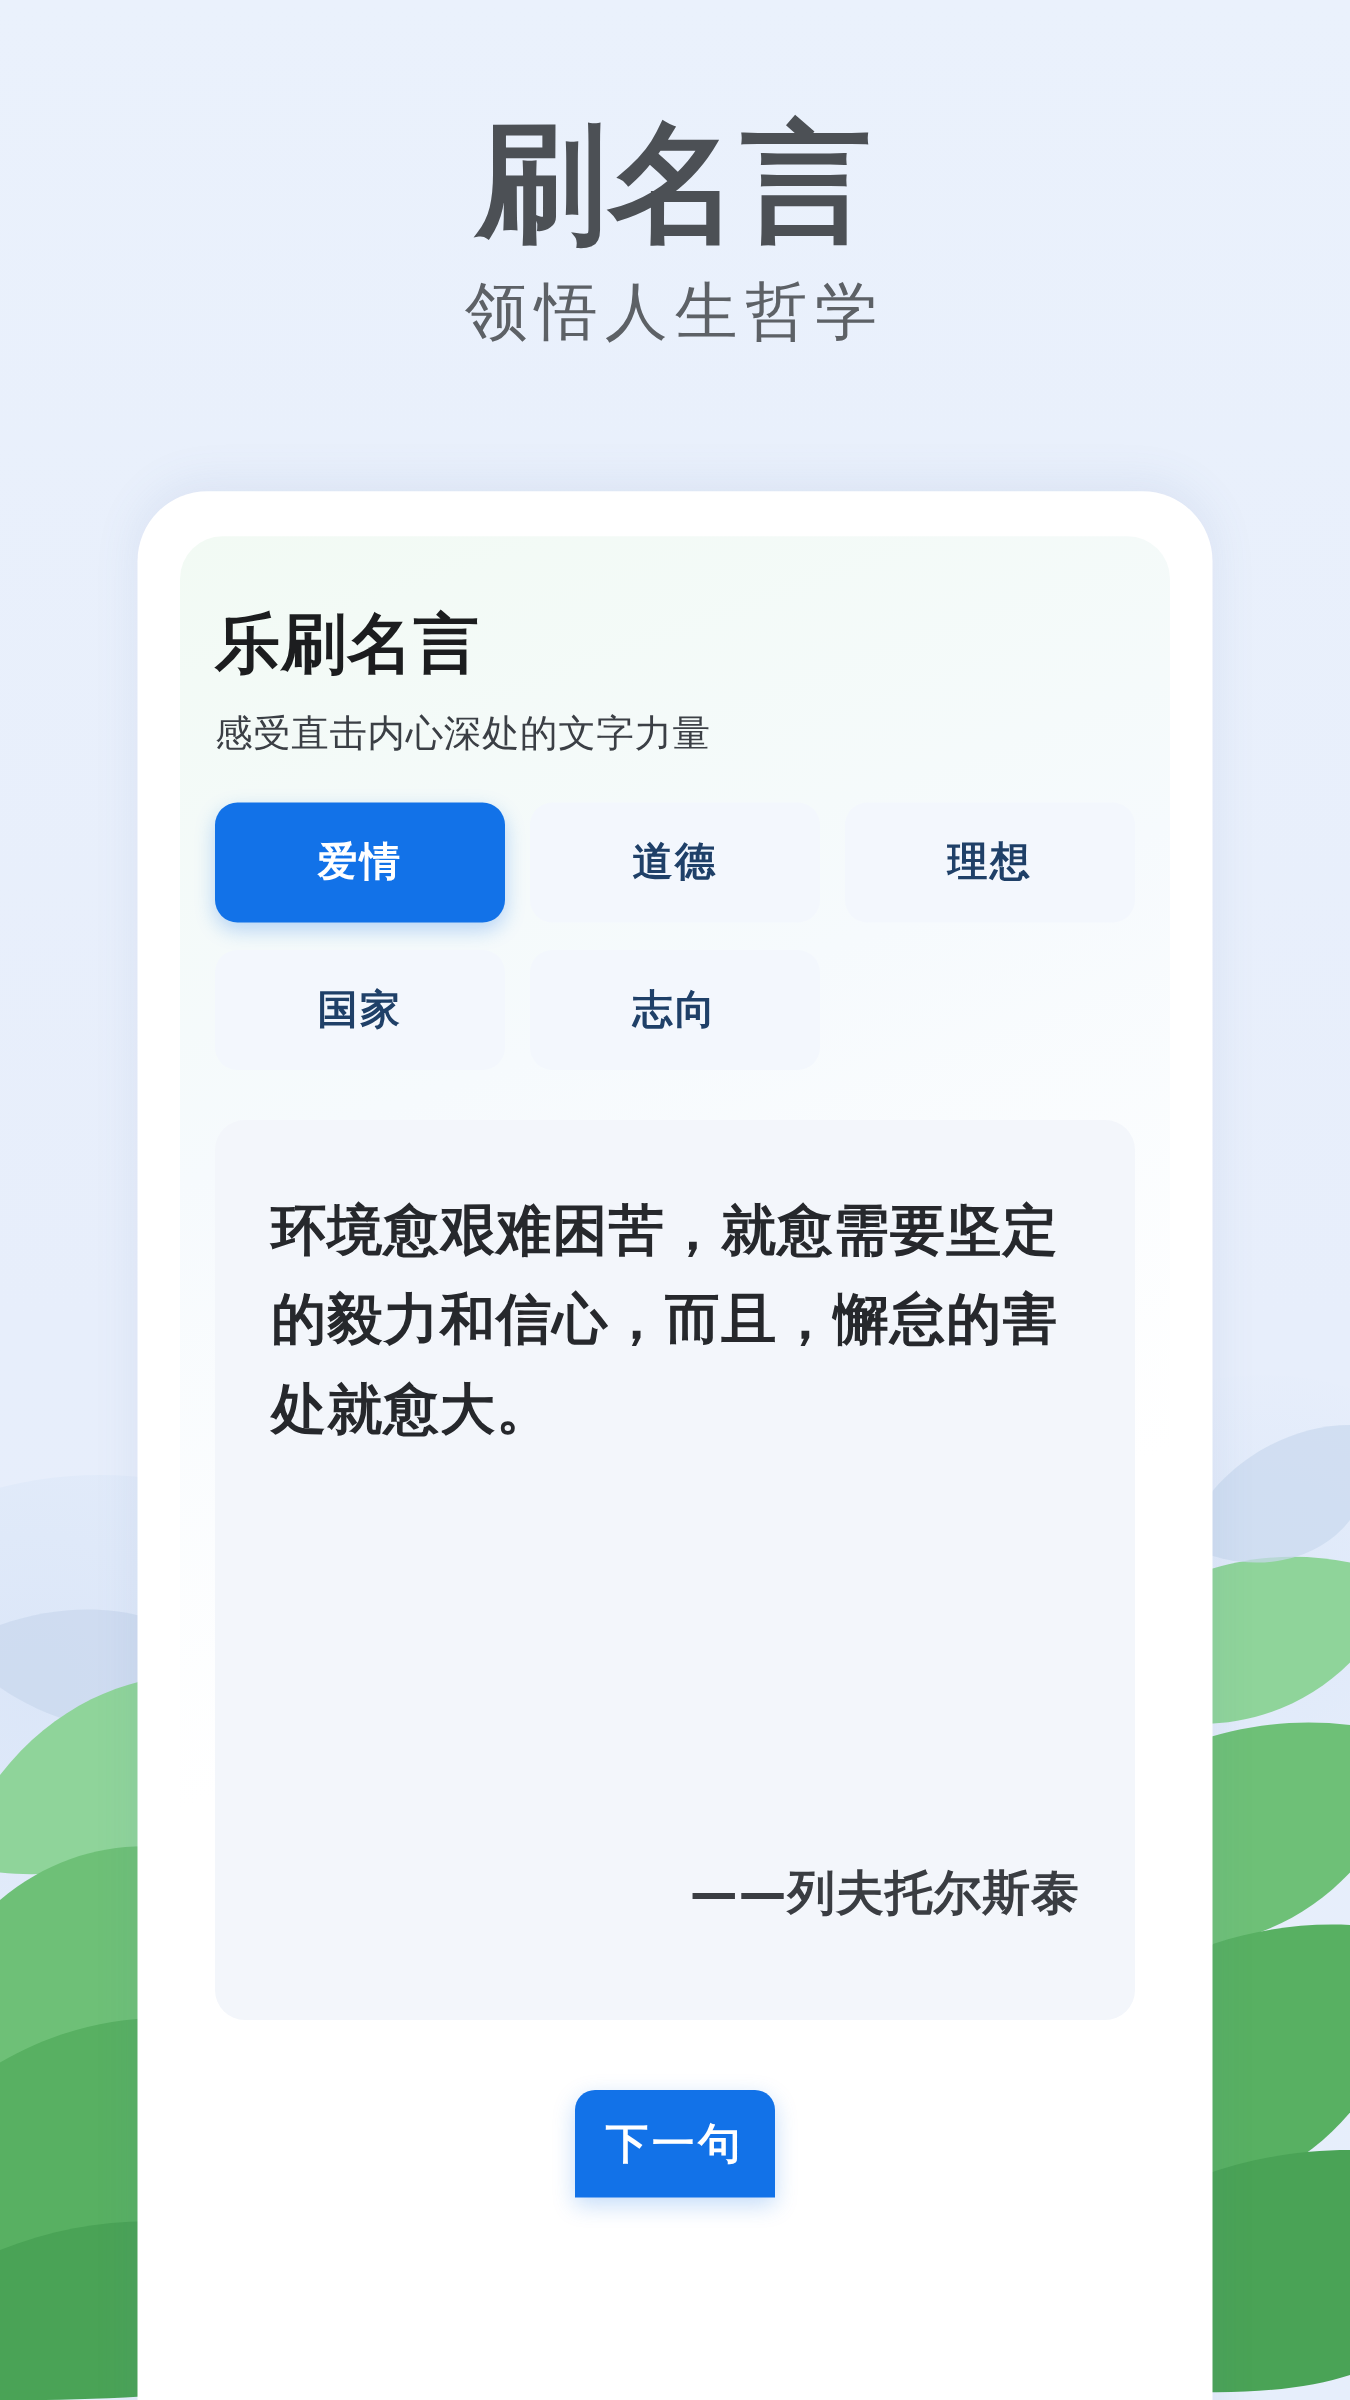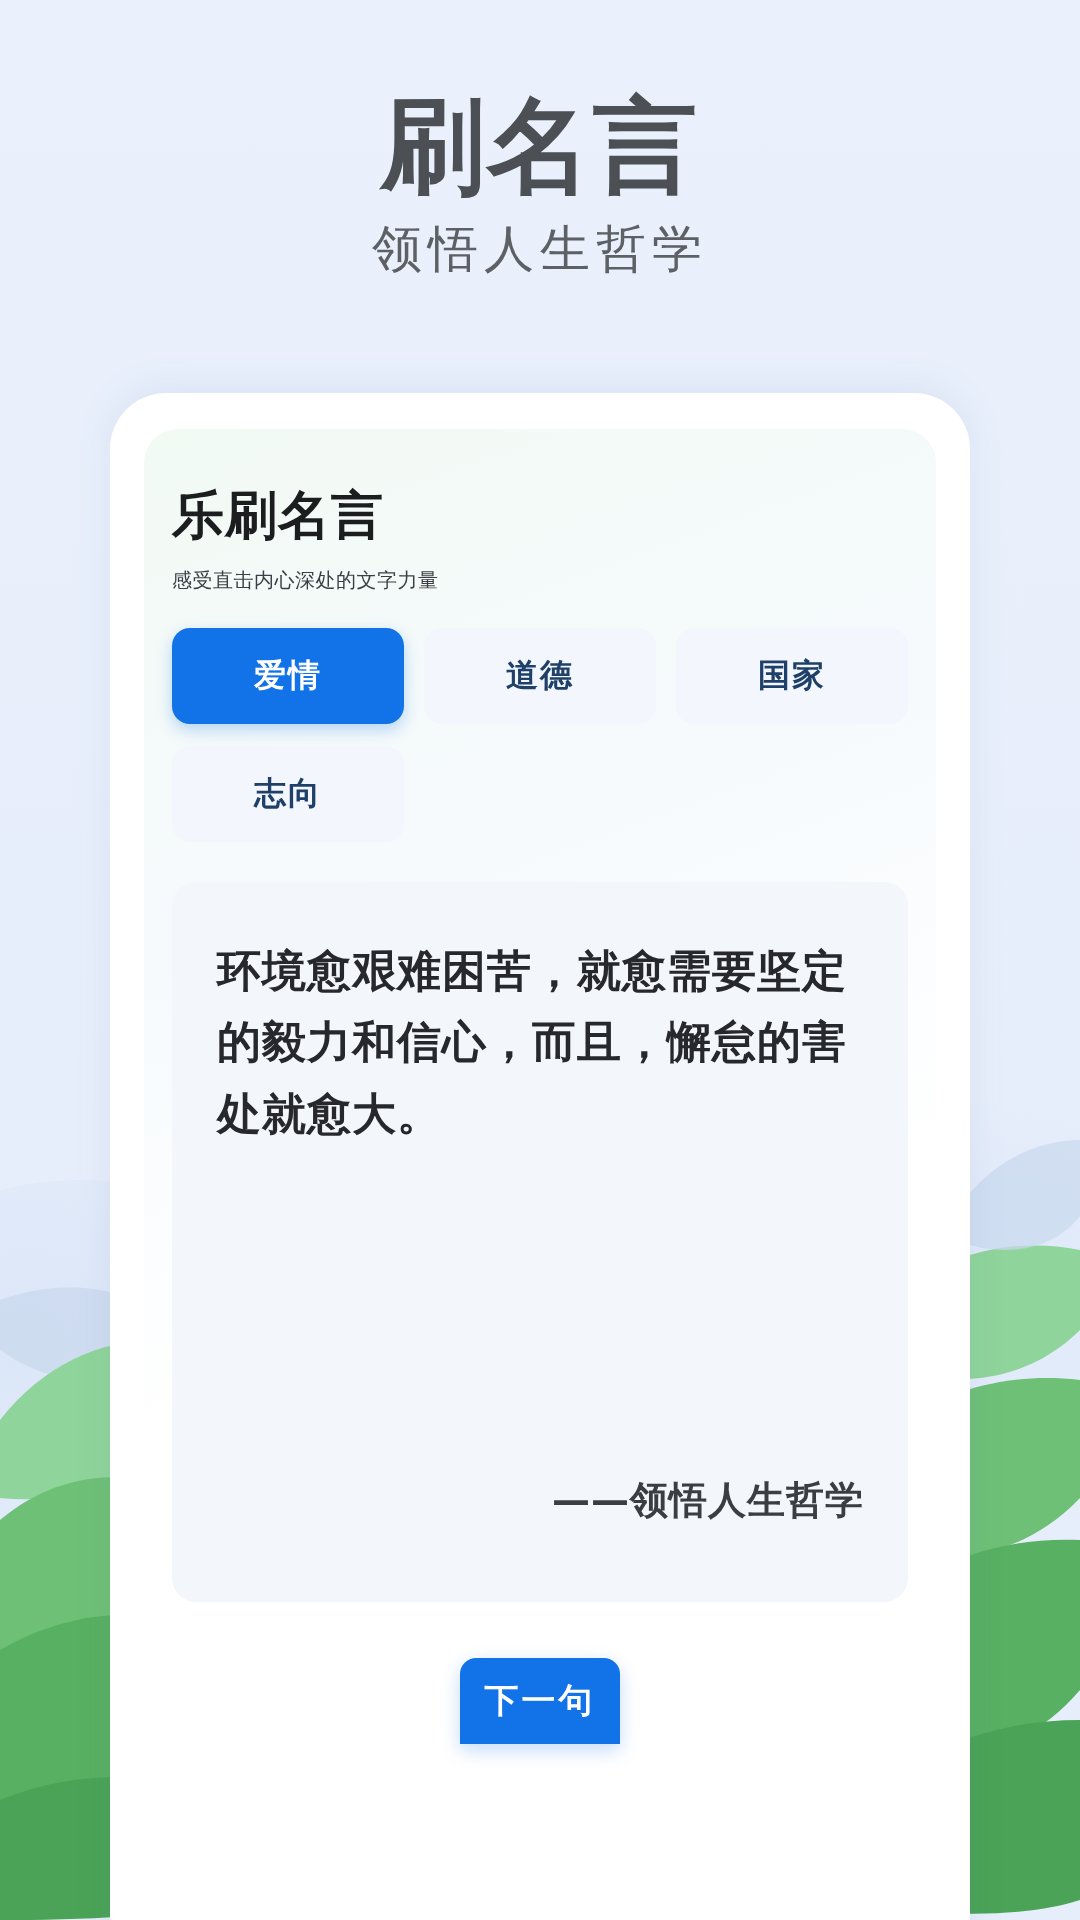--- a/index.html
+++ b/index.html
@@ -109,21 +109,21 @@
   .card-title {
     font-size: 52px;
     font-weight: 700;
     color: #1c1d1f;
     letter-spacing: 1px;
     margin: 0;
     font-family: "DejaVu Sans", "Liberation Sans", sans-serif;
   }
   .card-subtitle {
     margin: 16px 0 0 0;
-    font-size: 20px;
+    font-size: 30px;
     font-weight: 400;
     color: #3b3f45;
     letter-spacing: 0.5px;
     font-family: "DejaVu Sans", "Liberation Sans", sans-serif;
   }
 
   
   .chips {
     margin-top: 34px;
     display: grid;
@@ -239,30 +239,33 @@
       <p class="card-subtitle">感受直击内心深处的文字力量</p>
 
       <div class="chips">
         <div class="chip active">
           <span>爱情</span>
         </div>
         <div class="chip">
           <span>道德</span>
         </div>
         <div class="chip">
+          <span>理想</span>
+        </div>
+        <div class="chip">
           <span>国家</span>
         </div>
         <div class="chip">
           <span>志向</span>
         </div>
       </div>
 
       <div class="quote-panel">
         <p class="quote-text">环境愈艰难困苦，就愈需要坚定的毅力和信心，而且，懈怠的害处就愈大。</p>
-        <div class="quote-author">——领悟人生哲学</div>
+        <div class="quote-author">——列夫托尔斯泰</div>
       </div>
 
       <div class="next-wrap">
         <div class="next-btn">下一句</div>
       </div>
 
     </div>
   </div>
 </div>
 

